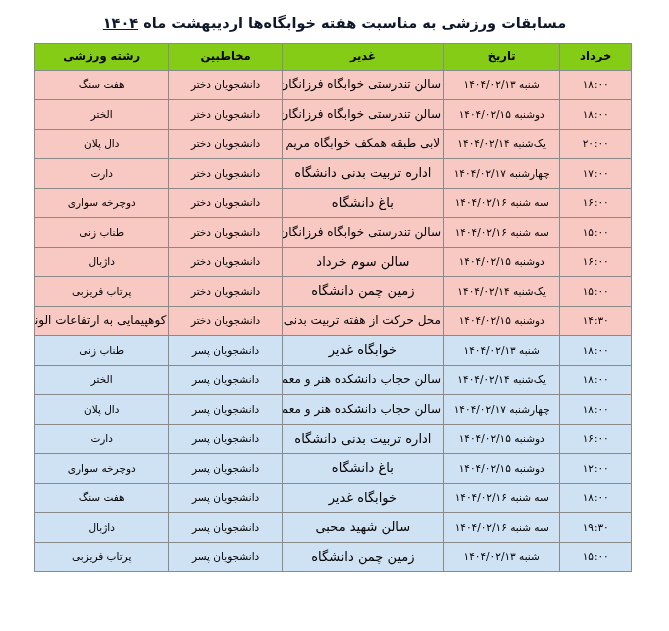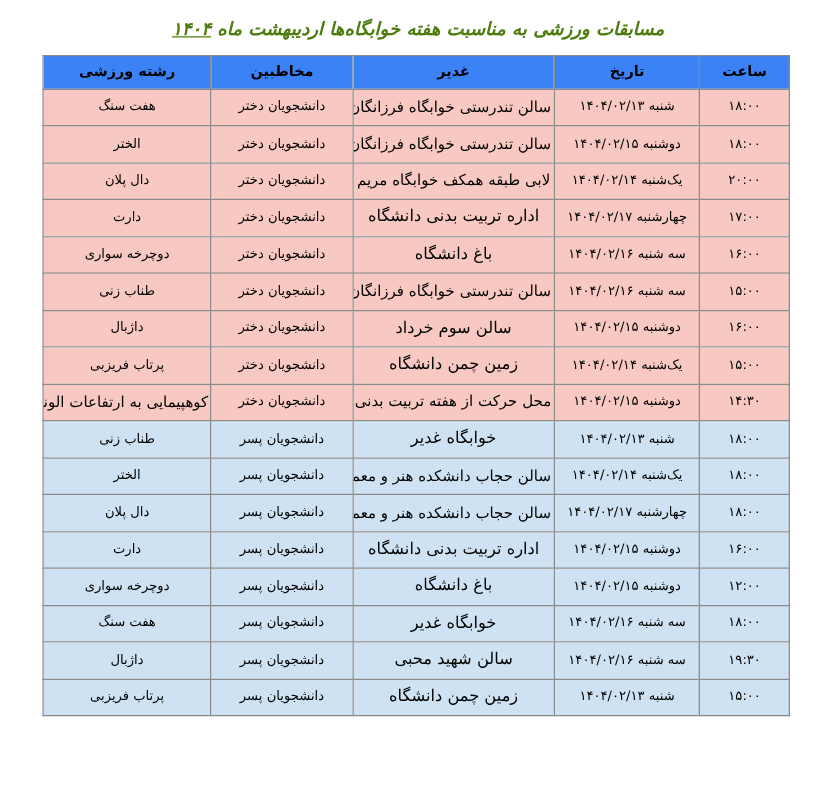--- a/index.html
+++ b/index.html
@@ -21,25 +21,24 @@
     box-sizing: border-box;
   }
   .title-wrap {
     text-align: center;
     padding-top: 13px;
     padding-bottom: 9px;
   }
   .title {
     font-size: 14.5px;
     font-weight: bold;
-    color: #4d7c0f;
+    color: #0f172a;
     letter-spacing: 0px;
     display: inline-block;
     line-height: 1.35;
-    font-style: italic;
   }
   .title .underlined {
     text-decoration: underline;
   }
   .table-wrap {
     padding: 0 37px 0 34px;
   }
   table.schedule {
     width: 100%;
     border-collapse: collapse;
@@ -52,21 +51,21 @@
     text-align: center;
     vertical-align: middle;
     font-size: 10.5px;
     height: 28.5px;
     padding: 0 2px;
     line-height: 1.25;
     white-space: nowrap;
     overflow: hidden;
   }
   table.schedule thead th {
-    background: #3b82f6;
+    background: #84cc16;
     font-weight: bold;
     font-size: 11.5px;
     height: 26px;
   }
   .c-time   { width: 12.0%; }
   .c-date   { width: 19.5%; }
   .c-place  { width: 27.0%; }
   .c-aud    { width: 19.0%; }
   .c-sport  { width: 22.5%; }
 
@@ -90,21 +89,21 @@
     <table class="schedule">
       <colgroup>
         <col class="c-time">
         <col class="c-date">
         <col class="c-place">
         <col class="c-aud">
         <col class="c-sport">
       </colgroup>
       <thead>
         <tr>
-          <th>ساعت</th>
+          <th>خرداد</th>
           <th>تاریخ</th>
           <th>غدیر</th>
           <th>مخاطبین</th>
           <th>رشته ورزشی</th>
         </tr>
       </thead>
       <tbody id="table-body">
           <tr class="girls">
             <td class="time">۱۸:۰۰</td>
             <td class="date">شنبه ۱۴۰۴/۰۲/۱۳</td>

